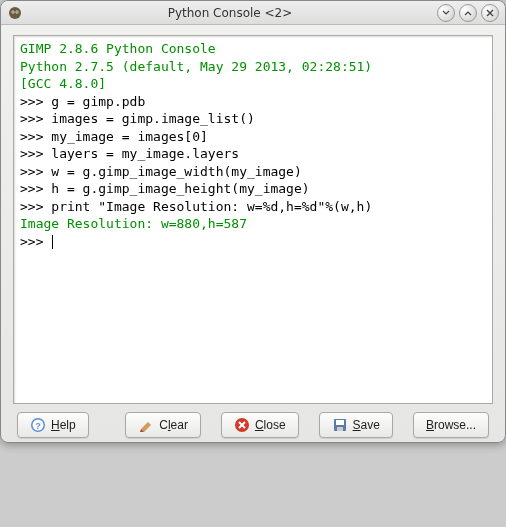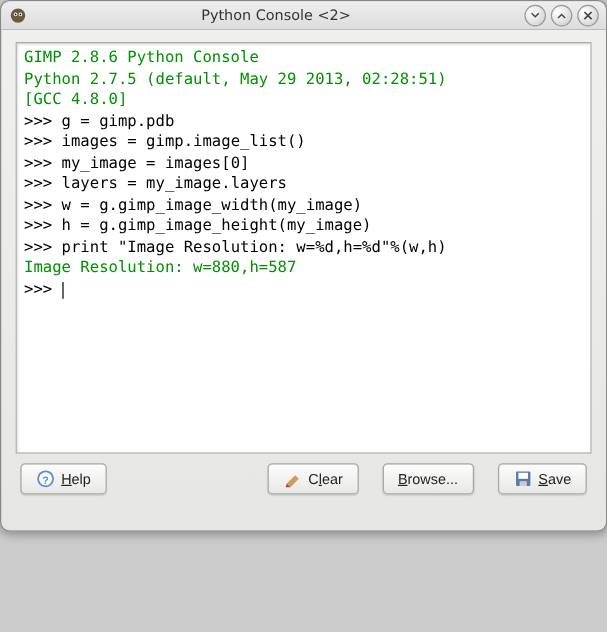--- a/index.html
+++ b/index.html
@@ -53,21 +53,21 @@
       border: 1px solid #999;
       display: flex;
       align-items: center;
       justify-content: center;
       font-size: 10px;
       color: #444;
       cursor: pointer;
     }
     .content {
       flex: 1;
-      padding: 10px 12px 26px 12px;
+      padding: 10px 12px 0 12px;
       display: flex;
       flex-direction: column;
     }
     .console {
       flex: 1;
       background: #fff;
       border: 1px solid #aaa;
       box-shadow: inset 1px 1px 2px rgba(0,0,0,0.15);
       padding: 4px 6px;
       font-family: "DejaVu Sans Mono", "Courier New", monospace;
@@ -177,28 +177,37 @@
         <button class="btn">
           <span class="icon">
             <svg viewBox="0 0 16 16">
                 <path d="M3 12 L10 5 L13 8 L6 15 Z" fill="#d49a5a"></path>
                 <path d="M3 12 L6 15 L2 15 Z" fill="#a44"></path>
               </svg>
           </span>
           <span>C<u>l</u>ear</span>
         </button>
         <button class="btn">
-          <span><u>B</u>rowse...</span>
+          <span class="icon">
+            <svg viewBox="0 0 16 16">
+                <circle cx="8" cy="8" r="7" fill="#d43a2a"></circle>
+                <path d="M5 5 L11 11 M11 5 L5 11" stroke="#fff" stroke-width="2"></path>
+              </svg>
+          </span>
+          <span><u>C</u>lose</span>
         </button>
         <button class="btn">
           <span class="icon">
             <svg viewBox="0 0 16 16">
                 <rect x="2" y="2" width="12" height="12" fill="#5b7ba8" rx="1"></rect>
                 <rect x="4" y="3" width="8" height="5" fill="#fff"></rect>
                 <rect x="5" y="10" width="6" height="4" fill="#ccc"></rect>
               </svg>
           </span>
           <span><u>S</u>ave</span>
+        </button>
+        <button class="btn">
+          <span><u>B</u>rowse...</span>
         </button>
       </div>
     </div>
   </div>
 </div>
 
 </body></html>

